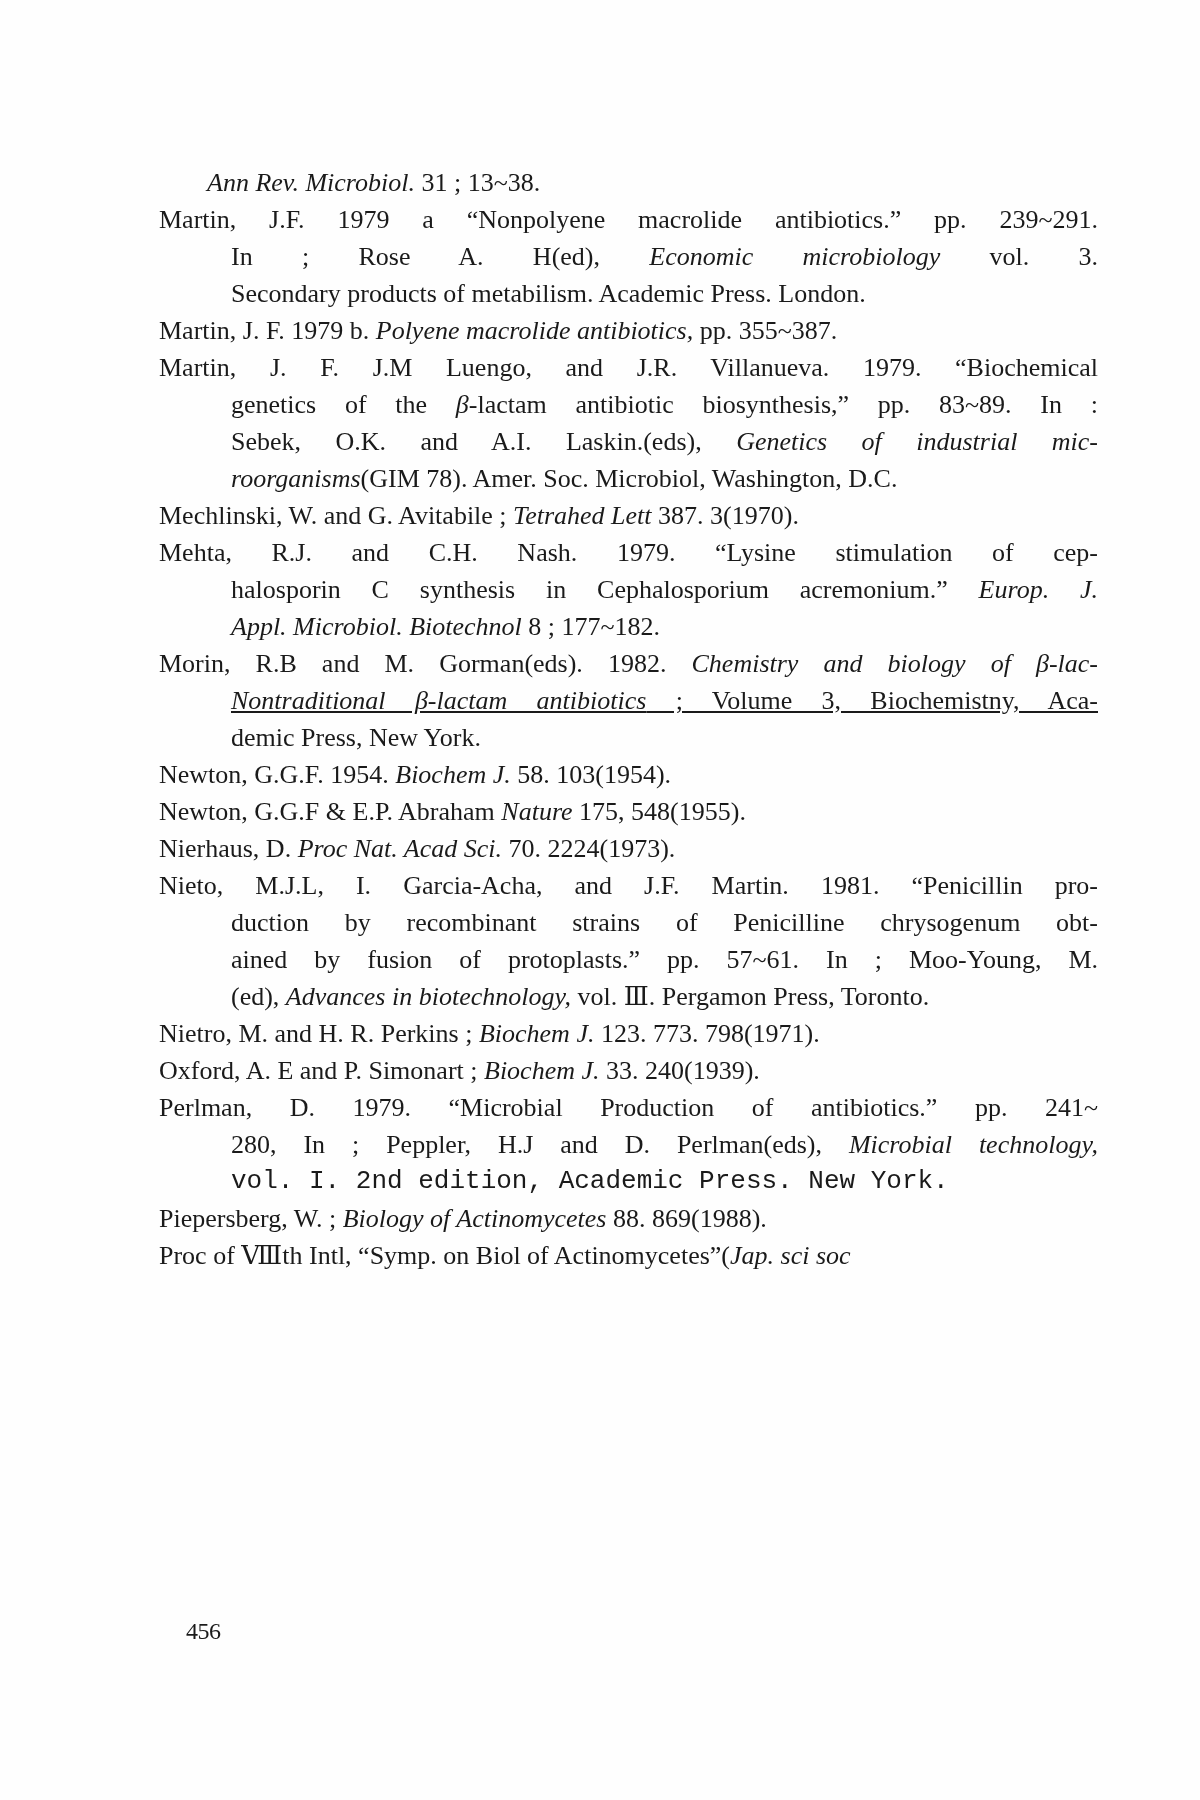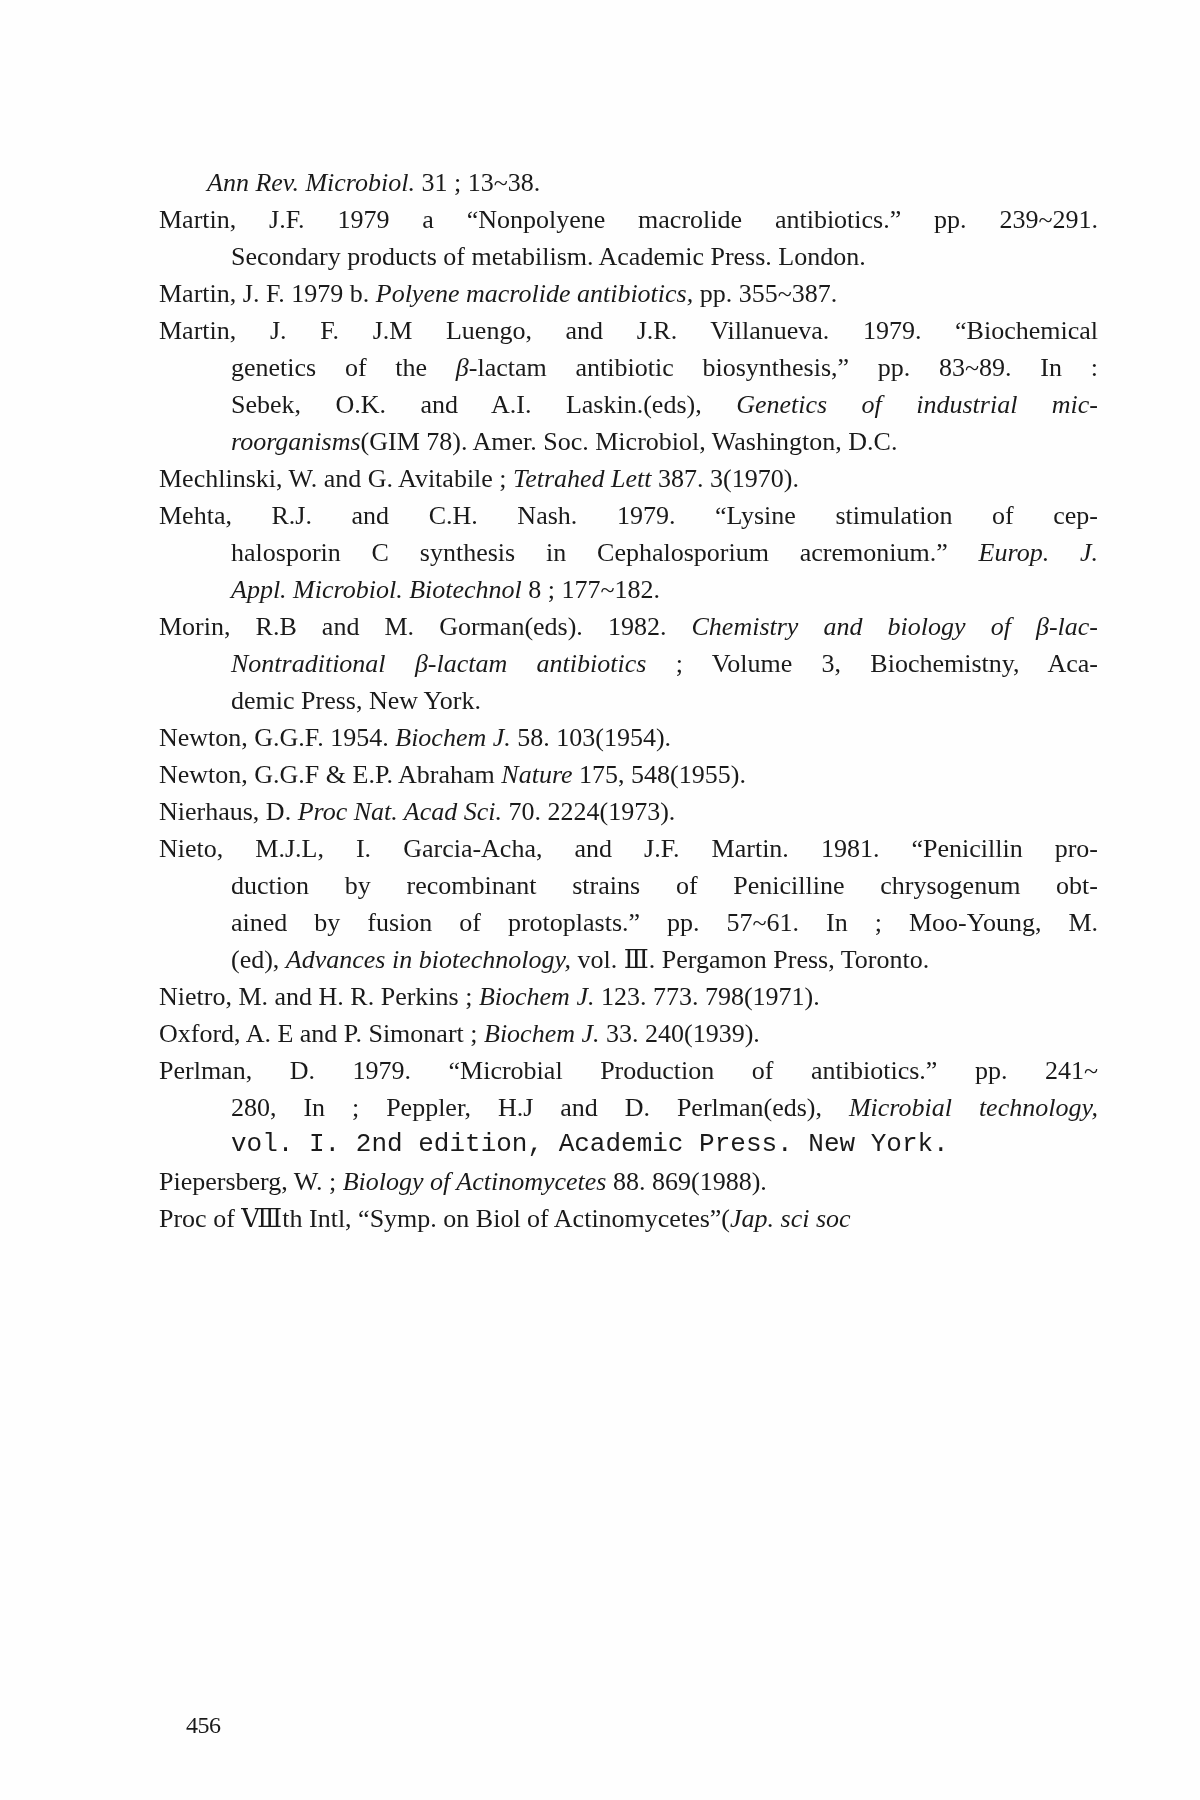--- a/index.html
+++ b/index.html
@@ -44,35 +44,36 @@
       text-align: justify;
       text-align-last: justify;
     }
     .line.last {
       text-align-last: left;
     }
     i { font-style: italic; }
     .page-number {
       position: absolute;
       left: 186px;
-      top: 1712px;
+      top: 1618px;
       font-size: 24px;
       letter-spacing: -0.5px;
     }
   </style>
 </head>
 <body>
 
 <div class="page">
   <div class="refs" id="refs">
       <div class="ref cont">
         <span class="line last"><i>Ann Rev. Microbiol.</i><span> 31 ; 13~38.</span></span>
       </div>
       <div class="ref">
         <span class="line" style="margin-left: -24px;"><span>Martin, J.F. 1979 a “Nonpolyene macrolide antibiotics.” pp. 239~291.</span></span>
+        <span class="line" style="padding-left: 24px; text-indent: 0px;"><span>In ; Rose A. H(ed), </span><i>Economic microbiology</i><span> vol. 3.</span></span>
         <span class="line last" style="padding-left: 24px; text-indent: 0px;"><span>Secondary products of metabilism. Academic Press. London.</span></span>
       </div>
       <div class="ref">
         <span class="line last" style="margin-left: -24px;"><span>Martin, J. F. 1979 b. </span><i>Polyene macrolide antibiotics,</i><span> pp. 355~387.</span></span>
       </div>
       <div class="ref">
         <span class="line" style="margin-left: -24px;"><span>Martin, J. F. J.M Luengo, and J.R. Villanueva. 1979. “Biochemical</span></span>
         <span class="line" style="padding-left: 24px; text-indent: 0px;"><span>genetics of the </span><i>β</i><span>-lactam antibiotic biosynthesis,” pp. 83~89. In :</span></span>
         <span class="line" style="padding-left: 24px; text-indent: 0px;"><span>Sebek, O.K. and A.I. Laskin.(eds), </span><i>Genetics of industrial mic-</i></span>
         <span class="line last" style="padding-left: 24px; text-indent: 0px;"><i>roorganisms</i><span>(GIM 78). Amer. Soc. Microbiol, Washington, D.C.</span></span>
@@ -80,21 +81,21 @@
       <div class="ref">
         <span class="line last" style="margin-left: -24px;"><span>Mechlinski, W. and G. Avitabile ; </span><i>Tetrahed Lett</i><span> 387. 3(1970).</span></span>
       </div>
       <div class="ref">
         <span class="line" style="margin-left: -24px;"><span>Mehta, R.J. and C.H. Nash. 1979. “Lysine stimulation of cep-</span></span>
         <span class="line" style="padding-left: 24px; text-indent: 0px;"><span>halosporin C synthesis in Cephalosporium acremonium.” </span><i>Europ. J.</i></span>
         <span class="line last" style="padding-left: 24px; text-indent: 0px;"><i>Appl. Microbiol. Biotechnol</i><span> 8 ; 177~182.</span></span>
       </div>
       <div class="ref">
         <span class="line" style="margin-left: -24px;"><span>Morin, R.B and M. Gorman(eds). 1982. </span><i>Chemistry and biology of β-lac-</i></span>
-        <span class="line" style="padding-left: 24px; text-indent: 0px;"><i>Nontraditional β-lactam antibiotics</i><span> ; Volume 3, Biochemistny, Aca-</span></span>
+        <span class="line" style="padding-left: 24px; text-indent: 0px; text-decoration: underline;"><i>Nontraditional β-lactam antibiotics</i><span> ; Volume 3, Biochemistny, Aca-</span></span>
         <span class="line last" style="padding-left: 24px; text-indent: 0px;"><span>demic Press, New York.</span></span>
       </div>
       <div class="ref">
         <span class="line last" style="margin-left: -24px;"><span>Newton, G.G.F. 1954. </span><i>Biochem J.</i><span> 58. 103(1954).</span></span>
       </div>
       <div class="ref">
         <span class="line last" style="margin-left: -24px;"><span>Newton, G.G.F &amp; E.P. Abraham </span><i>Nature</i><span> 175, 548(1955).</span></span>
       </div>
       <div class="ref">
         <span class="line last" style="margin-left: -24px;"><span>Nierhaus, D. </span><i>Proc Nat. Acad Sci.</i><span> 70. 2224(1973).</span></span>

